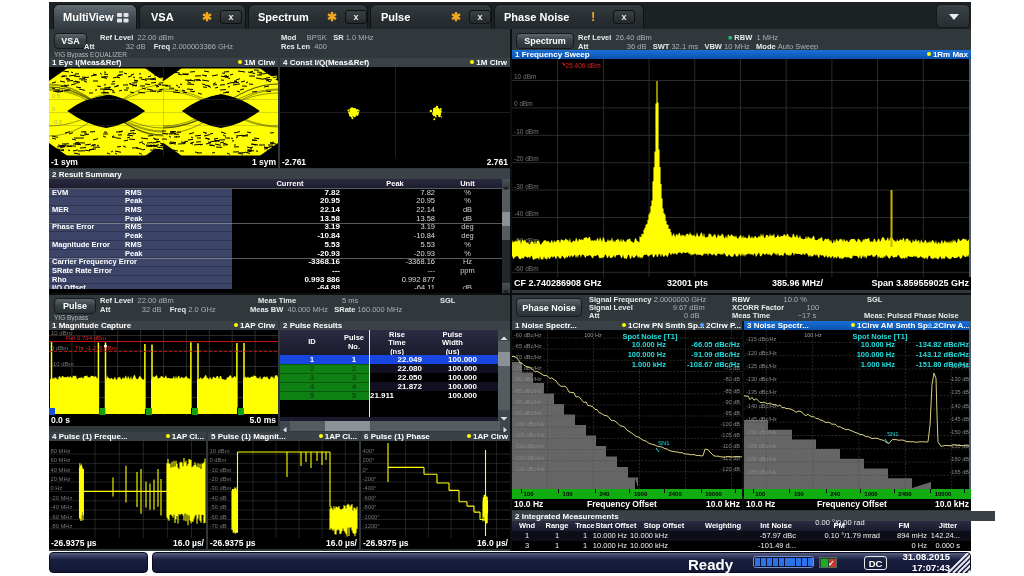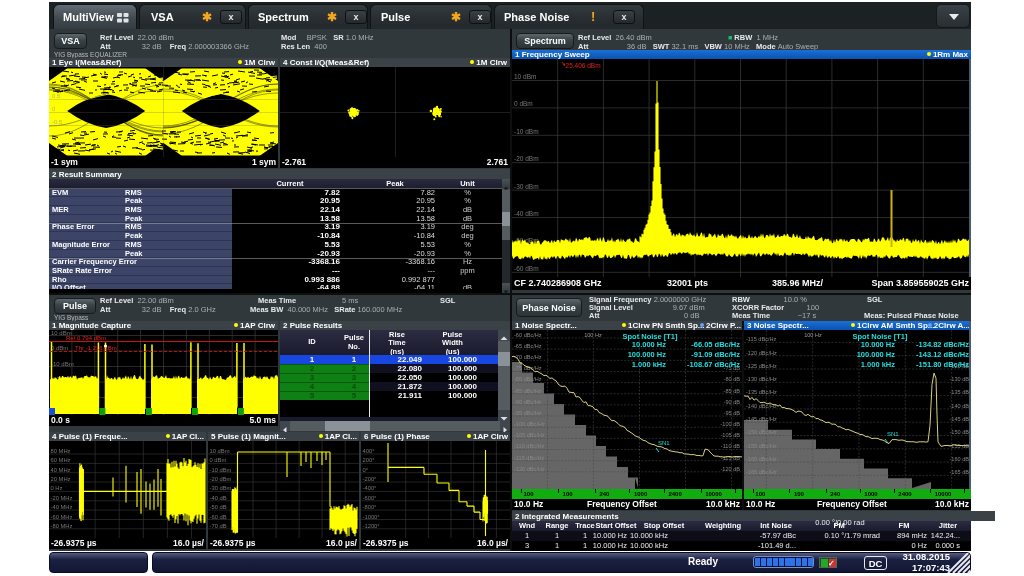--- a/index.html
+++ b/index.html
@@ -47,21 +47,21 @@
   </div>
 <div style="position:absolute;left:936px;top:4px;width:34px;height:24px;background:linear-gradient(#3a4247,#282e32);border:1px solid #14181a;border-radius:5px;">
     <svg width="10" height="6" style="position:absolute;left:12px;top:9px">
       <path d="M0 0h10l-5 6z" fill="#e8ecee"></path>
     </svg>
   </div>
 <div style="position:absolute;left:49px;top:29px;width:461px;height:264px;background:#31383c;"></div>
 <div class="btn" style="left:54px;top:33px;width:33px;height:16px;font-size:9px;line-height:15px;">VSA</div>
 <div class="ann" style="left:100px;top:32.5px;"><span class="lbl">Ref Level</span>&nbsp;&nbsp;<span class="val">22.00 dBm</span></div>
 <div class="ann" style="left:281px;top:32.5px;"><span class="lbl">Mod</span>&nbsp;&nbsp;&nbsp;&nbsp;&nbsp;<span class="val">BPSK</span>&nbsp;&nbsp;&nbsp;<span class="lbl">SR</span>&nbsp;<span class="val">1.0 MHz</span></div>
-<div class="ann" style="left:100px;top:41.5px;"><span class="lbl">Att</span><span class="val" style="display:inline-block;width:51px;text-align:right;">32 dB</span>&nbsp;&nbsp;&nbsp;&nbsp;<span class="lbl">Freq</span>&nbsp;<span class="val">2.000003366 GHz</span></div>
+<div class="ann" style="left:84px;top:41.5px;"><span class="lbl">Att</span><span class="val" style="display:inline-block;width:51px;text-align:right;">32 dB</span>&nbsp;&nbsp;&nbsp;&nbsp;<span class="lbl">Freq</span>&nbsp;<span class="val">2.000003366 GHz</span></div>
 <div class="ann" style="left:281px;top:41.5px;"><span class="lbl">Res Len</span>&nbsp;&nbsp;<span class="val">400</span></div>
 <div style="position:absolute;left:54px;top:50.5px;font-size:6.5px;color:#b8bcbf;">YIG Bypass EQUALIZER</div>
 <div class="ttl" style="left:49px;top:58px;width:229px;height:9px;">1 Eye I(Meas&amp;Ref)<span style="position:absolute;right:3px;"><span class="dot"></span>1M Clrw</span></div>
 <div style="position:absolute;left:49px;top:67px;width:229px;height:90px;"><svg width="229" height="90">
       <rect width="229" height="90" fill="#000"></rect>
       <rect x="0" y="1.5" width="229" height="87" fill="#ffff00"></rect>
       <path d="M-20.0 0L20.0 0L0.0 14Z" fill="#000"></path>
       <path d="M-20.0 90L20.0 90L0.0 76Z" fill="#000"></path>
       <path d="M94.5 0L134.5 0L114.5 14Z" fill="#000"></path>
       <path d="M94.5 90L134.5 90L114.5 76Z" fill="#000"></path>
@@ -489,21 +489,21 @@
 <div style="position:absolute;left:424px;top:373px;width:53px;text-align:right;color:#fff;height:9px;font-size:8px;font-weight:bold;line-height:9px;">100.000</div>
 <div style="position:absolute;left:280px;top:382px;width:89px;height:9px;background:#0e8014;border-top:1px solid #0a5a0e;"></div>
 <div style="position:absolute;left:369px;top:382px;width:129px;height:9px;background:#101020;"></div>
 <div style="position:absolute;left:285px;top:382px;width:54px;text-align:center;color:#0b4f0b;height:9px;font-size:8px;font-weight:bold;line-height:9px;">4</div>
 <div style="position:absolute;left:339px;top:382px;width:30px;text-align:center;color:#0b4f0b;height:9px;font-size:8px;font-weight:bold;line-height:9px;">4</div>
 <div style="position:absolute;left:370px;top:382px;width:52px;text-align:right;color:#fff;height:9px;font-size:8px;font-weight:bold;line-height:9px;">21.872</div>
 <div style="position:absolute;left:424px;top:382px;width:53px;text-align:right;color:#fff;height:9px;font-size:8px;font-weight:bold;line-height:9px;">100.000</div>
 <div style="position:absolute;left:280px;top:391px;width:89px;height:9px;background:#0e8014;border-top:1px solid #0a5a0e;"></div>
 <div style="position:absolute;left:285px;top:391px;width:54px;text-align:center;color:#0b4f0b;height:9px;font-size:8px;font-weight:bold;line-height:9px;">5</div>
 <div style="position:absolute;left:339px;top:391px;width:30px;text-align:center;color:#0b4f0b;height:9px;font-size:8px;font-weight:bold;line-height:9px;">5</div>
-<div style="position:absolute;left:370px;top:391px;width:52px;text-align:right;color:#fff;height:9px;font-size:8px;font-weight:bold;line-height:9px;">21.911</div>
+<div style="position:absolute;left:370px;top:391px;width:52px;color:#fff;height:9px;font-size:8px;font-weight:bold;line-height:9px;">21.911</div>
 <div style="position:absolute;left:424px;top:391px;width:53px;text-align:right;color:#fff;height:9px;font-size:8px;font-weight:bold;line-height:9px;">100.000</div>
 <div style="position:absolute;left:369px;top:330px;width:1px;height:87px;background:#e8e8e8;"></div>
 <div style="position:absolute;left:280px;top:417px;width:218px;height:4px;background:#1a1a2e;"></div>
 <div style="position:absolute;left:280px;top:421px;width:230px;height:10px;background:#555c60;"></div>
 <div style="position:absolute;left:280px;top:421px;width:10px;height:10px;background:#3f474c;"><svg width="10" height="10">
       <path d="M6.5 2l-3.5 3 3.5 3z" fill="#dde"></path>
     </svg></div>
 <div style="position:absolute;left:500px;top:421px;width:10px;height:10px;background:#3f474c;"><svg width="10" height="10">
       <path d="M3.5 2l3.5 3-3.5 3z" fill="#dde"></path>
     </svg></div>
@@ -733,21 +733,21 @@
 <div style="position:absolute;left:575px;top:541px;width:52px;height:10px;color:#eee;font-size:7.5px;text-align:right;line-height:10px;white-space:nowrap;">10.000 Hz</div>
 <div style="position:absolute;left:616px;top:541px;width:52px;height:10px;color:#eee;font-size:7.5px;text-align:right;line-height:10px;white-space:nowrap;">10.000 kHz</div>
 <div style="position:absolute;left:700px;top:541px;width:46px;height:10px;color:#eee;font-size:7.5px;text-align:center;line-height:10px;white-space:nowrap;"></div>
 <div style="position:absolute;left:746px;top:541px;width:50px;height:10px;color:#eee;font-size:7.5px;text-align:right;line-height:10px;white-space:nowrap;">-101.49 d...</div>
 <div style="position:absolute;left:800px;top:518px;width:80px;height:20px;color:#eee;font-size:7.5px;text-align:center;line-height:10px;white-space:nowrap;">0.00 °/0.00 rad</div>
 <div style="position:absolute;left:875px;top:541px;width:52px;height:10px;color:#eee;font-size:7.5px;text-align:right;line-height:10px;white-space:nowrap;">0 Hz</div>
 <div style="position:absolute;left:908px;top:541px;width:52px;height:10px;color:#eee;font-size:7.5px;text-align:right;line-height:10px;white-space:nowrap;">0.000 s</div>
 <div style="position:absolute;left:49px;top:551px;width:922px;height:23px;background:#fff;"></div>
 <div style="position:absolute;left:49px;top:551.5px;width:99px;height:21px;background:linear-gradient(#565c80,#1a2040 35%,#131736);border:1px solid #0a0d20;border-radius:4px;"></div>
 <div style="position:absolute;left:152px;top:551.5px;width:819px;height:21px;background:linear-gradient(#565c80,#1a2040 35%,#131736);border:1px solid #0a0d20;border-radius:4px;"></div>
-<div style="position:absolute;left:688px;top:556px;color:#fff;font-weight:bold;font-size:10px;">Ready</div>
+<div style="position:absolute;left:688px;top:556px;color:#fff;font-weight:bold;font-size:15px;">Ready</div>
 <div style="position:absolute;left:753px;top:556px;width:61px;height:12px;border:1px solid #7090d0;border-radius:3px;background:#0a1030;">
     <span style="position:absolute;left:1.0px;top:1px;width:5px;height:8px;background:#2e72e8;"></span>
     <span style="position:absolute;left:6.9px;top:1px;width:5px;height:8px;background:#2e72e8;"></span>
     <span style="position:absolute;left:12.8px;top:1px;width:5px;height:8px;background:#2e72e8;"></span>
     <span style="position:absolute;left:18.7px;top:1px;width:5px;height:8px;background:#2e72e8;"></span>
     <span style="position:absolute;left:24.6px;top:1px;width:5px;height:8px;background:#2e72e8;"></span>
     <span style="position:absolute;left:30.5px;top:1px;width:5px;height:8px;background:#2e72e8;"></span>
     <span style="position:absolute;left:36.4px;top:1px;width:5px;height:8px;background:#2e72e8;"></span>
     <span style="position:absolute;left:42.3px;top:1px;width:5px;height:8px;background:#2e72e8;"></span>
     <span style="position:absolute;left:48.2px;top:1px;width:5px;height:8px;background:#2e72e8;"></span>

